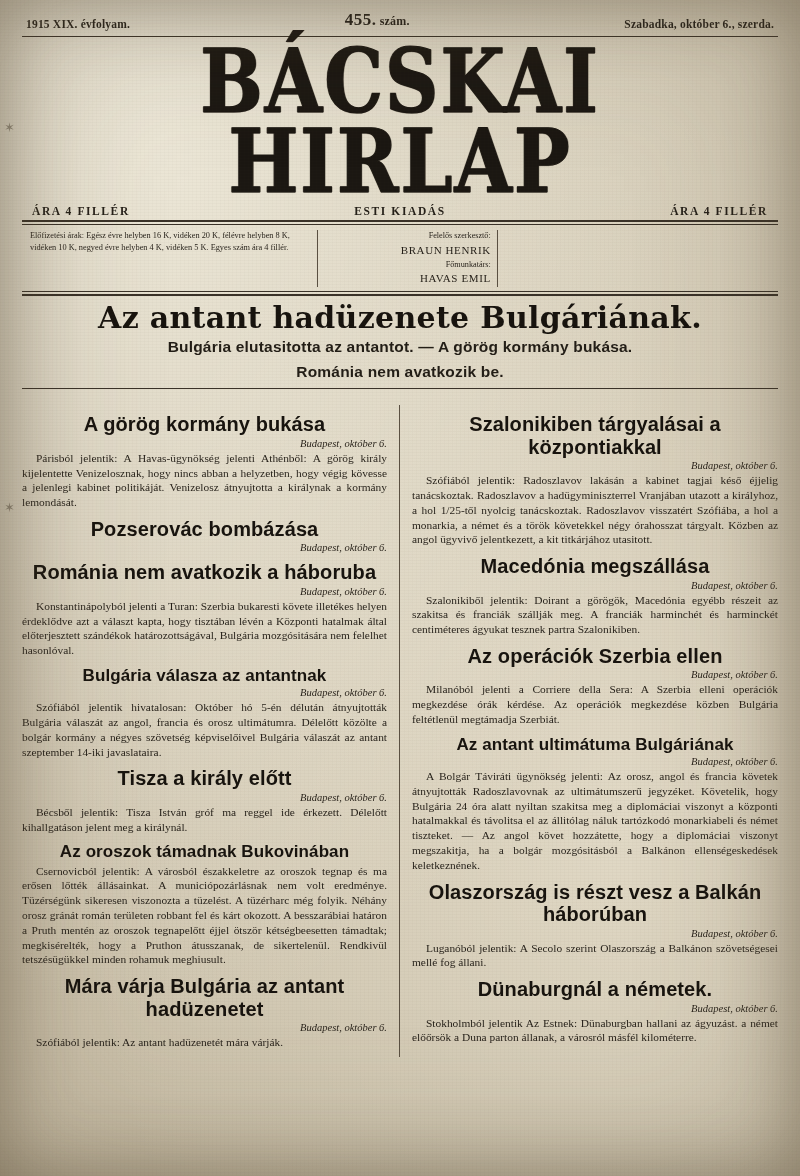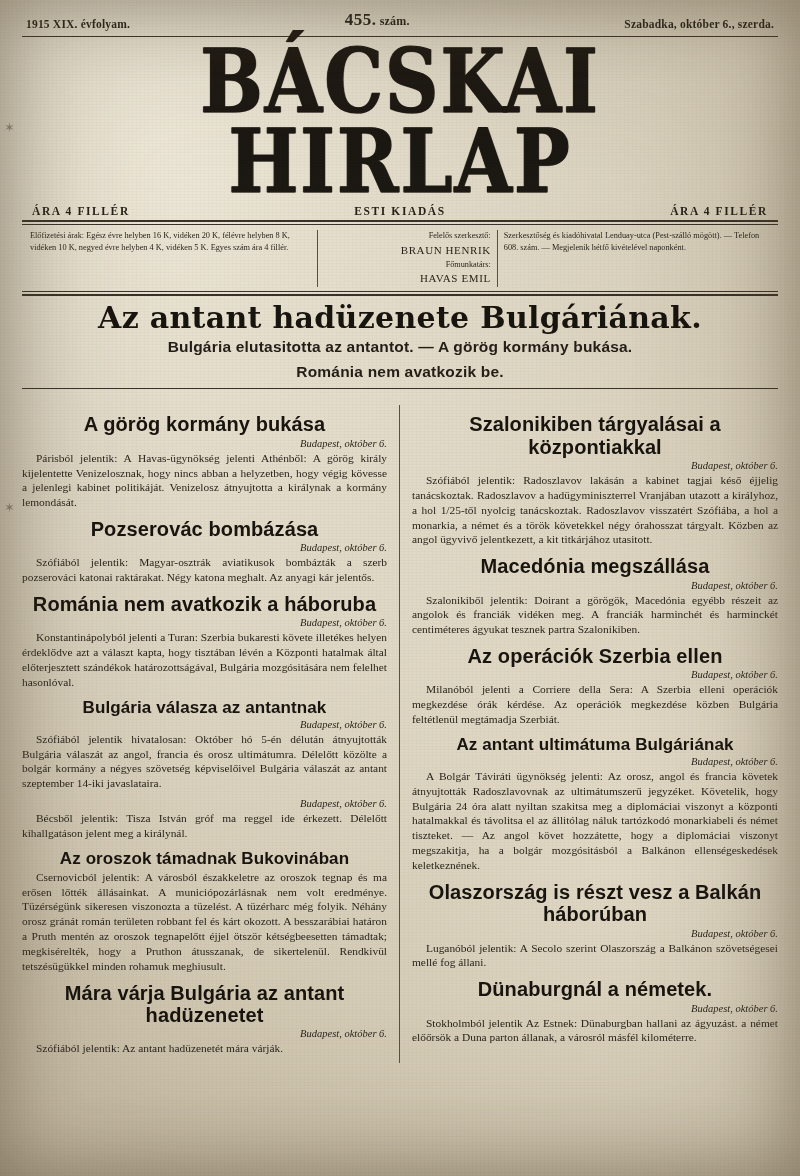--- a/index.html
+++ b/index.html
@@ -246,71 +246,70 @@
   <div class="rule-double"></div>
 
   <div class="imprint">
     <div class="col c1">Előfizetési árak: Egész évre helyben 16 K, vidéken 20 K, félévre helyben 8 K, vidéken 10 K, negyed évre helyben 4 K, vidéken 5 K. Egyes szám ára 4 fillér.</div>
     <div class="col c2">
       <div class="lbl">Felelős szerkesztő:</div>
       <div class="nm">BRAUN HENRIK</div>
       <div class="lbl">Főmunkatárs:</div>
       <div class="nm">HAVAS EMIL</div>
     </div>
-    <div class="col c3">Szerkesztőség és kiadóhivatal Lenduay-utca (Pest-szálló mögött). — Telefon 608. szám. — Megjelenik hétfő kivételével naponként.</div>
   </div>
   <div class="rule-after-imprint"></div>
 
   <div class="headline">Az antant hadüzenete Bulgáriának.</div>
   <div class="subhead">Bulgária elutasitotta az antantot. — A görög kormány bukása.</div>
   <div class="subhead">Románia nem avatkozik be.</div>
   <div class="rule-head"></div>
   <div class="ghost">&nbsp;</div>
 
   <div class="cols">
 
     <div class="col left">
 
       <h2 class="art">A görög kormány bukása</h2>
       <div class="dateline">Budapest, október 6.</div>
       <p class="body">Párisból jelentik: A Havas-ügynökség jelenti Athénből: A görög király kijelentette Venizelosznak, hogy nincs abban a helyzetben, hogy végig kövesse a jelenlegi kabinet politikáját. Venizelosz átnyujtotta a királynak a kormány lemondását.</p>
 
       <h2 class="art">Pozserovác bombázása</h2>
       <div class="dateline">Budapest, október 6.</div>
-      <p class="body">Szófiából jelentik: Magyar-osztrák aviatikusok bombázták a szerb pozserováci katonai raktárakat. Négy katona meghalt. Az anyagi kár jelentős.</p>
 
       <h2 class="art">Románia nem avatkozik a háboruba</h2>
       <div class="dateline">Budapest, október 6.</div>
       <p class="body">Konstantinápolyból jelenti a Turan: Szerbia bukaresti követe illetékes helyen érdeklődve azt a választ kapta, hogy tisztában lévén a Központi hatalmak által előterjesztett szándékok határozottságával, Bulgária mozgósitására nem felelhet hasonlóval.</p>
 
       <h2 class="art sm">Bulgária válasza az antantnak</h2>
       <div class="dateline">Budapest, október 6.</div>
       <p class="body">Szófiából jelentik hivatalosan: Október hó 5-én délután átnyujtották Bulgária válaszát az angol, francia és orosz ultimátumra. Délelőtt közölte a bolgár kormány a négyes szövetség képviselőivel Bulgária válaszát az antant szeptember 14-iki javaslataira.</p>
 
+      <h2 class="art">Tisza a király előtt</h2>
       <div class="dateline">Budapest, október 6.</div>
       <p class="body">Bécsből jelentik: Tisza István gróf ma reggel ide érkezett. Délelőtt kihallgatáson jelent meg a királynál.</p>
 
       <h2 class="art sm">Az oroszok támadnak Bukovinában</h2>
       <p class="body">Csernovicból jelentik: A városból északkeletre az oroszok tegnap és ma erősen lőtték állásainkat. A municiópozárlásnak nem volt eredménye. Tüzérségünk sikeresen viszonozta a tüzelést. A tüzérharc még folyik. Néhány orosz gránát román területen robbant fel és kárt okozott. A besszarábiai határon a Pruth mentén az oroszok tegnapelőtt éjjel ötször kétségbeesetten támadtak; megkisérelték, hogy a Pruthon átusszanak, de sikertelenül. Rendkivül tetszésügükkel minden rohamuk meghiusult.</p>
 
       <h2 class="art">Mára várja Bulgária az antant hadüzenetet</h2>
       <div class="dateline">Budapest, október 6.</div>
       <p class="body">Szófiából jelentik: Az antant hadüzenetét mára várják.</p>
 
     </div>
 
     <div class="col right">
 
       <h2 class="art">Szalonikiben tárgyalásai a központiakkal</h2>
       <div class="dateline">Budapest, október 6.</div>
       <p class="body">Szófiából jelentik: Radoszlavov lakásán a kabinet tagjai késő éjjelig tanácskoztak. Radoszlavov a hadügyminiszterrel Vranjában utazott a királyhoz, a hol 1/25-től nyolcig tanácskoztak. Radoszlavov visszatért Szófiába, a hol a monarkia, a német és a török követekkel négy órahosszat tárgyalt. Közben az angol ügyvivő jelentkezett, a kit titkárjához utasitott.</p>
 
       <h2 class="art">Macedónia megszállása</h2>
       <div class="dateline">Budapest, október 6.</div>
-      <p class="body">Szalonikiből jelentik: Doirant a görögök, Macedónia egyébb részeit az angolok és franciák vidéken meg. A franciák harminchét és harminckét centiméteres ágyukat tesznek partra Szalonikiben.</p>
+      <p class="body">Szalonikiből jelentik: Doirant a görögök, Macedónia egyébb részeit az szakitsa és franciák szállják meg. A franciák harminchét és harminckét centiméteres ágyukat tesznek partra Szalonikiben.</p>
 
       <h2 class="art">Az operációk Szerbia ellen</h2>
       <div class="dateline">Budapest, október 6.</div>
       <p class="body">Milanóból jelenti a Corriere della Sera: A Szerbia elleni operációk megkezdése órák kérdése. Az operációk megkezdése közben Bulgária feltétlenül megtámadja Szerbiát.</p>
 
       <h2 class="art sm">Az antant ultimátuma Bulgáriának</h2>
       <div class="dateline">Budapest, október 6.</div>
       <p class="body">A Bolgár Táviráti ügynökség jelenti: Az orosz, angol és francia követek átnyujtották Radoszlavovnak az ultimátumszerű jegyzéket. Követelik, hogy Bulgária 24 óra alatt nyiltan szakitsa meg a diplomáciai viszonyt a központi hatalmakkal és távolitsa el az állitólag náluk tartózkodó monarkiabeli és német tiszteket. — Az angol követ hozzátette, hogy a diplomáciai viszonyt megszakitja, ha a bolgár mozgósitásból a Balkánon ellenségeskedések keletkeznének.</p>
 
       <h2 class="art">Olaszország is részt vesz a Balkán háborúban</h2>

